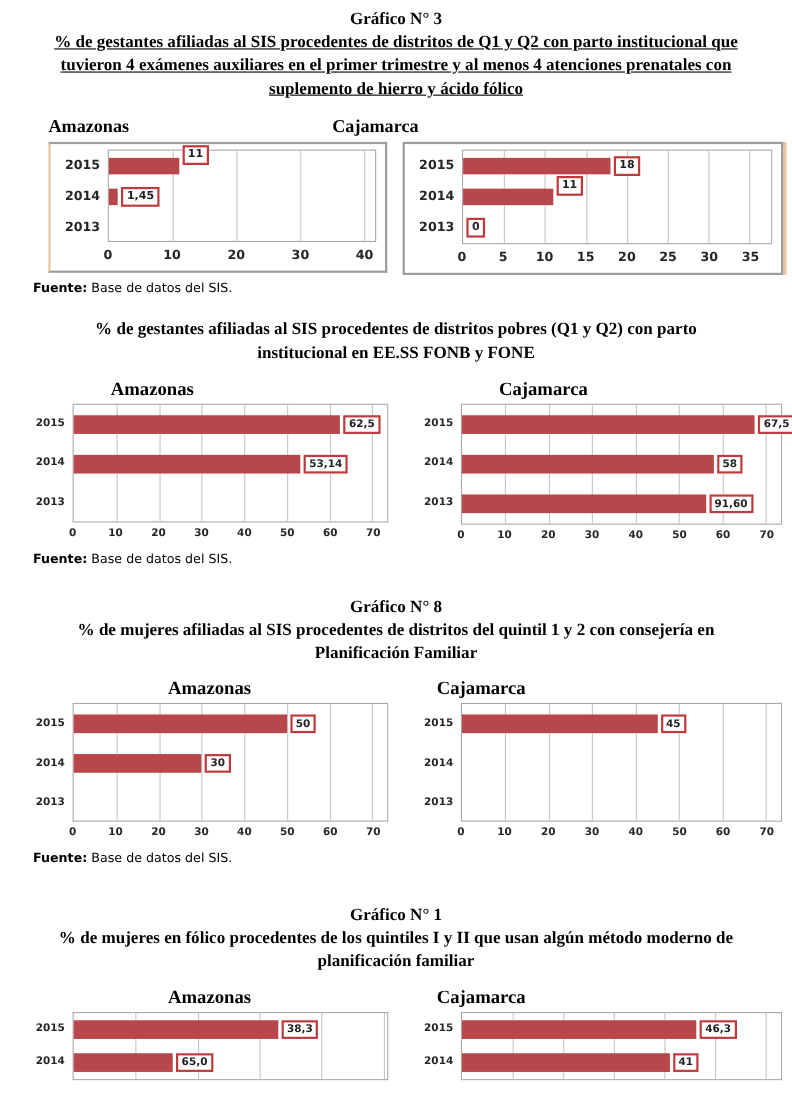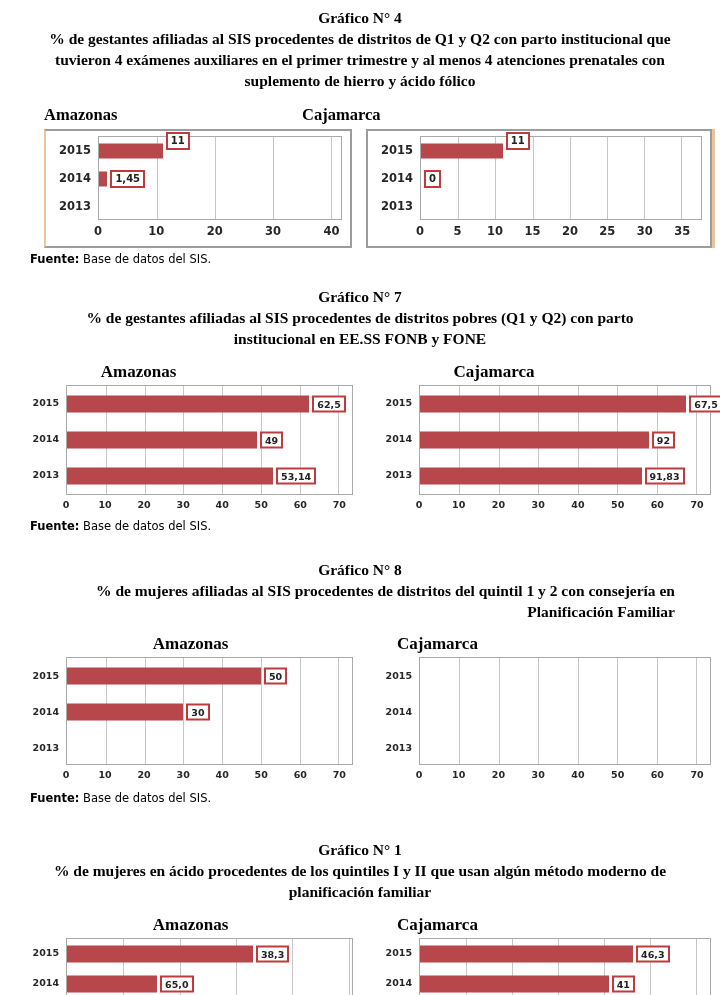--- a/index.html
+++ b/index.html
@@ -10,23 +10,23 @@
     --bar:#b8474b; --boxb:#bd3a3d; --grid:#c6c6c6; --frame:#a9a9a9; --tan:#e9c49c;
   }
   .page { padding-top:9px; }
 
   .group-heading, .group-title {
     text-align:center; font-family:"Liberation Serif","DejaVu Serif",serif;
     font-weight:bold; color:#000;
   }
   .group-heading { font-size:15.5px; margin-bottom:2px; }
   .group-title { font-size:15.5px; line-height:1.34; margin:0 auto; }
-  .g0 .group-title { max-width:650px; }
+  .g0 .group-title { max-width:650px;text-decoration:underline; }
   .g1 .group-title { max-width:600px; }
-  .g2 .group-title { max-width:630px;text-align:right; }
+  .g2 .group-title { max-width:630px; }
   .g3 .group-title { max-width:660px; }
 
   .g0 { margin-top:0; }
   .g1 { margin-top:22px; }
   .g2 { margin-top:28px; }
   .g3 { margin-top:36px; }
 
   .charts-row { display:flex; align-items:flex-start; }
   .g0 .charts-row { padding-left:44px; margin-top:14px; }
   .g0 .panel-ama { width:308px; }
@@ -92,21 +92,21 @@
   .fuente b { font-weight:bold; }
   .g0 .fuente { margin:4px 0 0 30px; }
   .g1 .fuente { margin:6px 0 0 30px; }
   .g2 .fuente { margin:8px 0 0 30px; }
 </style>
 </head>
 <body style="--bar: #b8474b; --boxb: #bd3a3d; --grid: #c6c6c6; --frame: #a9a9a9; --tan: #e9c49c;">
 
 <div class="page" id="page">
     <div class="group g0">
-      <div class="group-heading">Gráfico N° 4</div>
+      <div class="group-heading">Gráfico N° 3</div>
       <div class="group-title">% de gestantes afiliadas al SIS procedentes de distritos de Q1 y Q2 con parto institucional que tuvieron 4 exámenes auxiliares en el primer trimestre y al menos 4 atenciones prenatales con suplemento de hierro y ácido fólico</div>
       <div class="charts-row">
         <div class="panel panel-ama">
           <div class="panel-title t-left">Amazonas</div>
           <div class="chart-frame boxed">
             <div class="plotwrap">
               <div class="ycol">
                 <div class="yrow">2015</div>
                 <div class="yrow">2014</div>
                 <div class="yrow">2013</div>
@@ -149,20 +149,24 @@
               </div>
               <div class="plot">
                 <div class="gridline" style="left:13.29%"></div>
                 <div class="gridline" style="left:26.58%"></div>
                 <div class="gridline" style="left:39.87%"></div>
                 <div class="gridline" style="left:53.16%"></div>
                 <div class="gridline" style="left:66.45%"></div>
                 <div class="gridline" style="left:79.73%"></div>
                 <div class="gridline" style="left:93.02%"></div>
                 <div class="bar-row">
+                  <div class="bar" style="width:47.84%"></div>
+                  <div class="vlabel" style="left:calc(47.84% + 3px)">18</div>
+                </div>
+                <div class="bar-row">
                   <div class="bar" style="width:29.24%"></div>
                   <div class="vlabel raised" style="left:calc(29.24% + 3px)">11</div>
                 </div>
                 <div class="bar-row">
                   <div class="vlabel" style="left:calc(0.00% + 3px)">0</div>
                 </div>
               </div>
             </div>
             <div class="plotwrap">
               <div class="ycol"></div>
@@ -176,21 +180,20 @@
                 <span class="xtick" style="left:79.73%">30</span>
                 <span class="xtick" style="left:93.02%">35</span>
               </div>
             </div>
           </div>
         </div>
       </div>
       <div class="fuente"><b>Fuente:</b><span> Base de datos del SIS.</span></div>
     </div>
     <div class="group g1">
-      <div class="group-heading">Gráfico N° 7</div>
       <div class="group-title">% de gestantes afiliadas al SIS procedentes de distritos pobres (Q1 y Q2) con parto institucional en EE.SS FONB y FONE</div>
       <div class="charts-row">
         <div class="panel panel-ama">
           <div class="panel-title t-center-left">Amazonas</div>
           <div class="chart-frame">
             <div class="plotwrap">
               <div class="ycol">
                 <div class="yrow">2015</div>
                 <div class="yrow">2014</div>
                 <div class="yrow">2013</div>
@@ -201,24 +204,20 @@
                 <div class="gridline" style="left:40.82%"></div>
                 <div class="gridline" style="left:54.42%"></div>
                 <div class="gridline" style="left:68.03%"></div>
                 <div class="gridline" style="left:81.63%"></div>
                 <div class="gridline" style="left:95.24%"></div>
                 <div class="bar-row">
                   <div class="bar" style="width:85.03%"></div>
                   <div class="vlabel" style="left:calc(85.03% + 3px)">62,5</div>
                 </div>
                 <div class="bar-row">
-                  <div class="bar" style="width:66.67%"></div>
-                  <div class="vlabel" style="left:calc(66.67% + 3px)">49</div>
-                </div>
-                <div class="bar-row">
                   <div class="bar" style="width:72.30%"></div>
                   <div class="vlabel" style="left:calc(72.30% + 3px)">53,14</div>
                 </div>
               </div>
             </div>
             <div class="plotwrap">
               <div class="ycol"></div>
               <div class="xaxis">
                 <span class="xtick" style="left:0.00%">0</span>
                 <span class="xtick" style="left:13.61%">10</span>
@@ -248,25 +247,25 @@
                 <div class="gridline" style="left:54.42%"></div>
                 <div class="gridline" style="left:68.03%"></div>
                 <div class="gridline" style="left:81.63%"></div>
                 <div class="gridline" style="left:95.24%"></div>
                 <div class="bar-row">
                   <div class="bar" style="width:91.84%"></div>
                   <div class="vlabel" style="left:calc(91.84% + 3px)">67,5</div>
                 </div>
                 <div class="bar-row">
                   <div class="bar" style="width:78.91%"></div>
-                  <div class="vlabel" style="left:calc(78.91% + 3px)">92</div>
+                  <div class="vlabel" style="left:calc(78.91% + 3px)">58</div>
                 </div>
                 <div class="bar-row">
                   <div class="bar" style="width:76.38%"></div>
-                  <div class="vlabel" style="left:calc(76.38% + 3px)">91,83</div>
+                  <div class="vlabel" style="left:calc(76.38% + 3px)">91,60</div>
                 </div>
               </div>
             </div>
             <div class="plotwrap">
               <div class="ycol"></div>
               <div class="xaxis">
                 <span class="xtick" style="left:0.00%">0</span>
                 <span class="xtick" style="left:13.61%">10</span>
                 <span class="xtick" style="left:27.21%">20</span>
                 <span class="xtick" style="left:40.82%">30</span>
@@ -337,20 +336,24 @@
                 <div class="yrow">2013</div>
               </div>
               <div class="plot">
                 <div class="gridline" style="left:13.61%"></div>
                 <div class="gridline" style="left:27.21%"></div>
                 <div class="gridline" style="left:40.82%"></div>
                 <div class="gridline" style="left:54.42%"></div>
                 <div class="gridline" style="left:68.03%"></div>
                 <div class="gridline" style="left:81.63%"></div>
                 <div class="gridline" style="left:95.24%"></div>
+                <div class="bar-row">
+                  <div class="bar" style="width:61.22%"></div>
+                  <div class="vlabel" style="left:calc(61.22% + 3px)">45</div>
+                </div>
               </div>
             </div>
             <div class="plotwrap">
               <div class="ycol"></div>
               <div class="xaxis">
                 <span class="xtick" style="left:0.00%">0</span>
                 <span class="xtick" style="left:13.61%">10</span>
                 <span class="xtick" style="left:27.21%">20</span>
                 <span class="xtick" style="left:40.82%">30</span>
                 <span class="xtick" style="left:54.42%">40</span>
@@ -359,21 +362,21 @@
                 <span class="xtick" style="left:95.24%">70</span>
               </div>
             </div>
           </div>
         </div>
       </div>
       <div class="fuente"><b>Fuente:</b><span> Base de datos del SIS.</span></div>
     </div>
     <div class="group g3">
       <div class="group-heading">Gráfico N° 1</div>
-      <div class="group-title">% de mujeres en ácido procedentes de los quintiles I y II que usan algún método moderno de planificación familiar</div>
+      <div class="group-title">% de mujeres en fólico procedentes de los quintiles I y II que usan algún método moderno de planificación familiar</div>
       <div class="charts-row">
         <div class="panel panel-ama">
           <div class="panel-title t-center">Amazonas</div>
           <div class="chart-frame">
             <div class="plotwrap">
               <div class="ycol">
                 <div class="yrow">2015</div>
                 <div class="yrow">2014</div>
               </div>
               <div class="plot">

